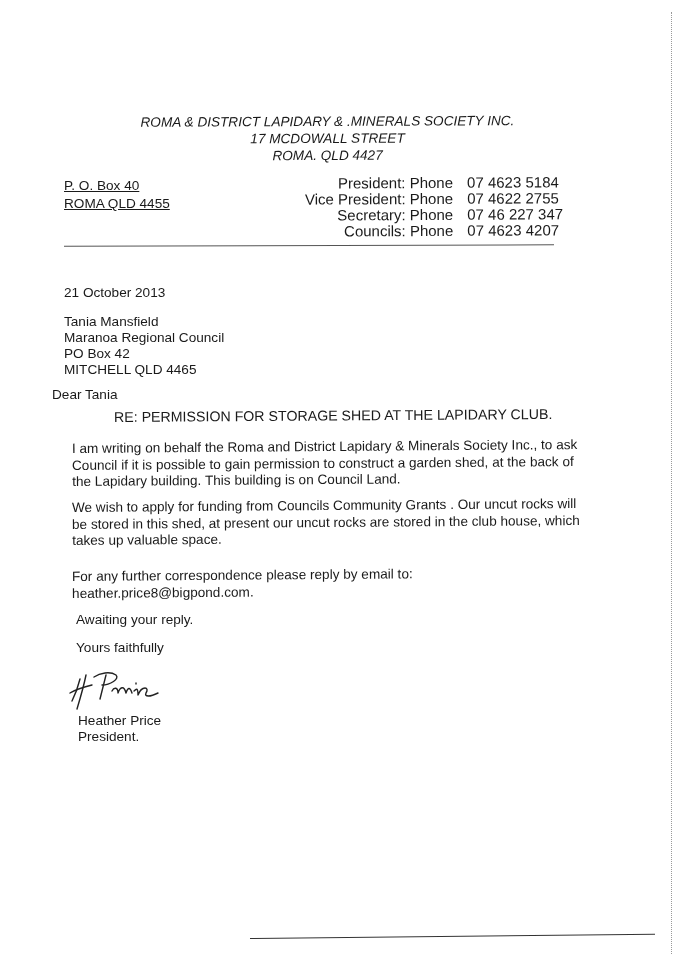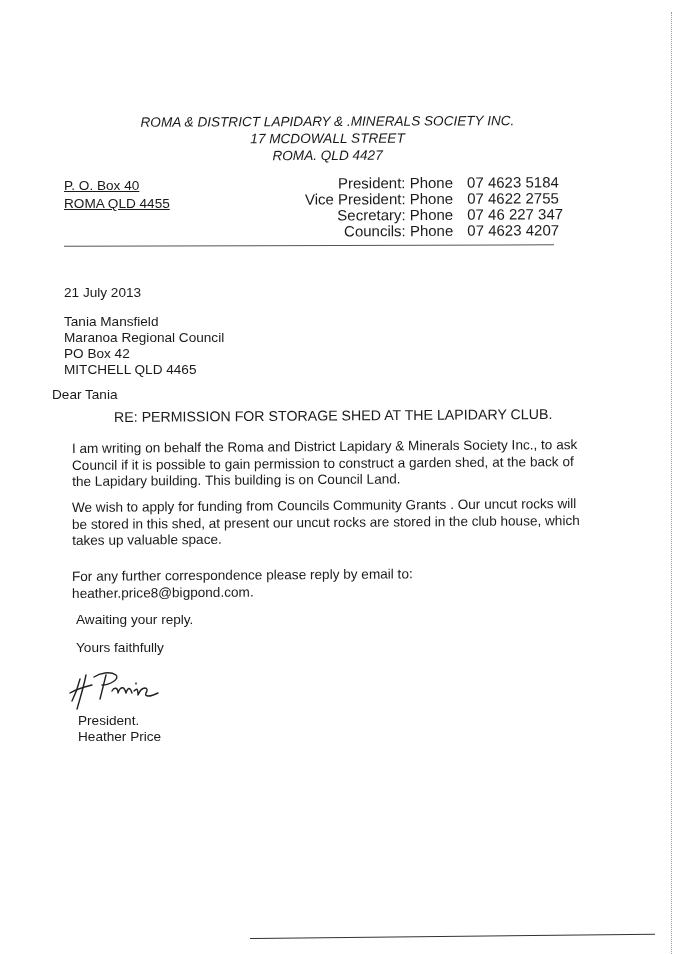--- a/index.html
+++ b/index.html
@@ -82,21 +82,21 @@
     <tr>
       <td class="role">Councils: Phone</td>
       <td>07  4623  4207</td>
     </tr>
   </tbody>
     </table>
 </div>
 
 <div class="rule-top"></div>
 
-<div class="abs date">21 July  2013</div>
+<div class="abs date">21 October  2013</div>
 
 <div class="abs recipient">
   <div>Tania Mansfield</div>
   <div>Maranoa Regional Council</div>
   <div>PO Box 42</div>
   <div>MITCHELL QLD  4465</div>
 </div>
 
 <div class="abs salutation">Dear Tania</div>
 
@@ -130,17 +130,17 @@
     <path d="M4 28 C10 24, 18 22, 26 20"></path>
     <path d="M28 12 C34 8, 44 6, 50 10 C54 14, 44 20, 36 20"></path>
     <path d="M40 10 C38 18, 36 26, 34 34"></path>
     <path d="M46 26 C48 22, 52 22, 52 28 C54 22, 58 20, 60 28 C62 22, 64 22, 66 28"></path>
     <path d="M70 18 L70 19"></path>
     <path d="M68 26 C70 24, 72 22, 72 30 C76 20, 84 22, 80 28 C78 32, 84 32, 92 28"></path>
   </g>
 </svg>
 
 <div class="abs sig-block">
+  <div>Heather Price</div>
   <div>President.</div>
-  <div>Heather Price</div>
 </div>
 
 <div class="rule-bottom"></div>
 
 </body></html>

